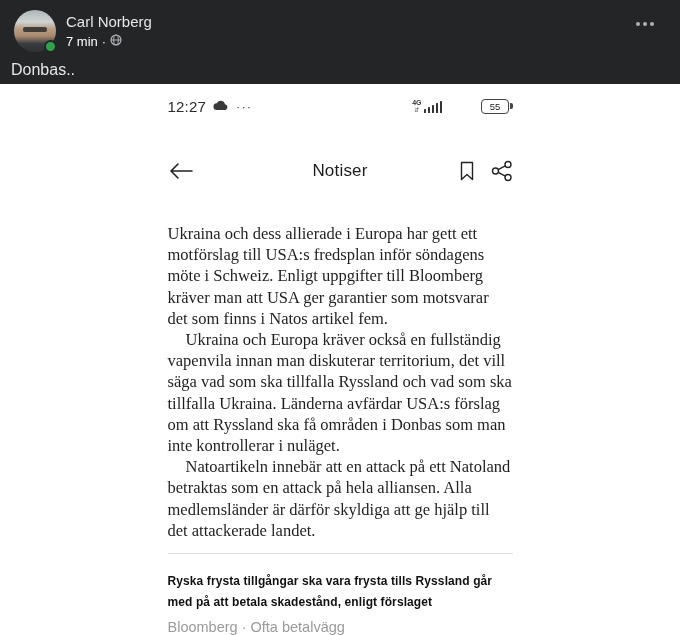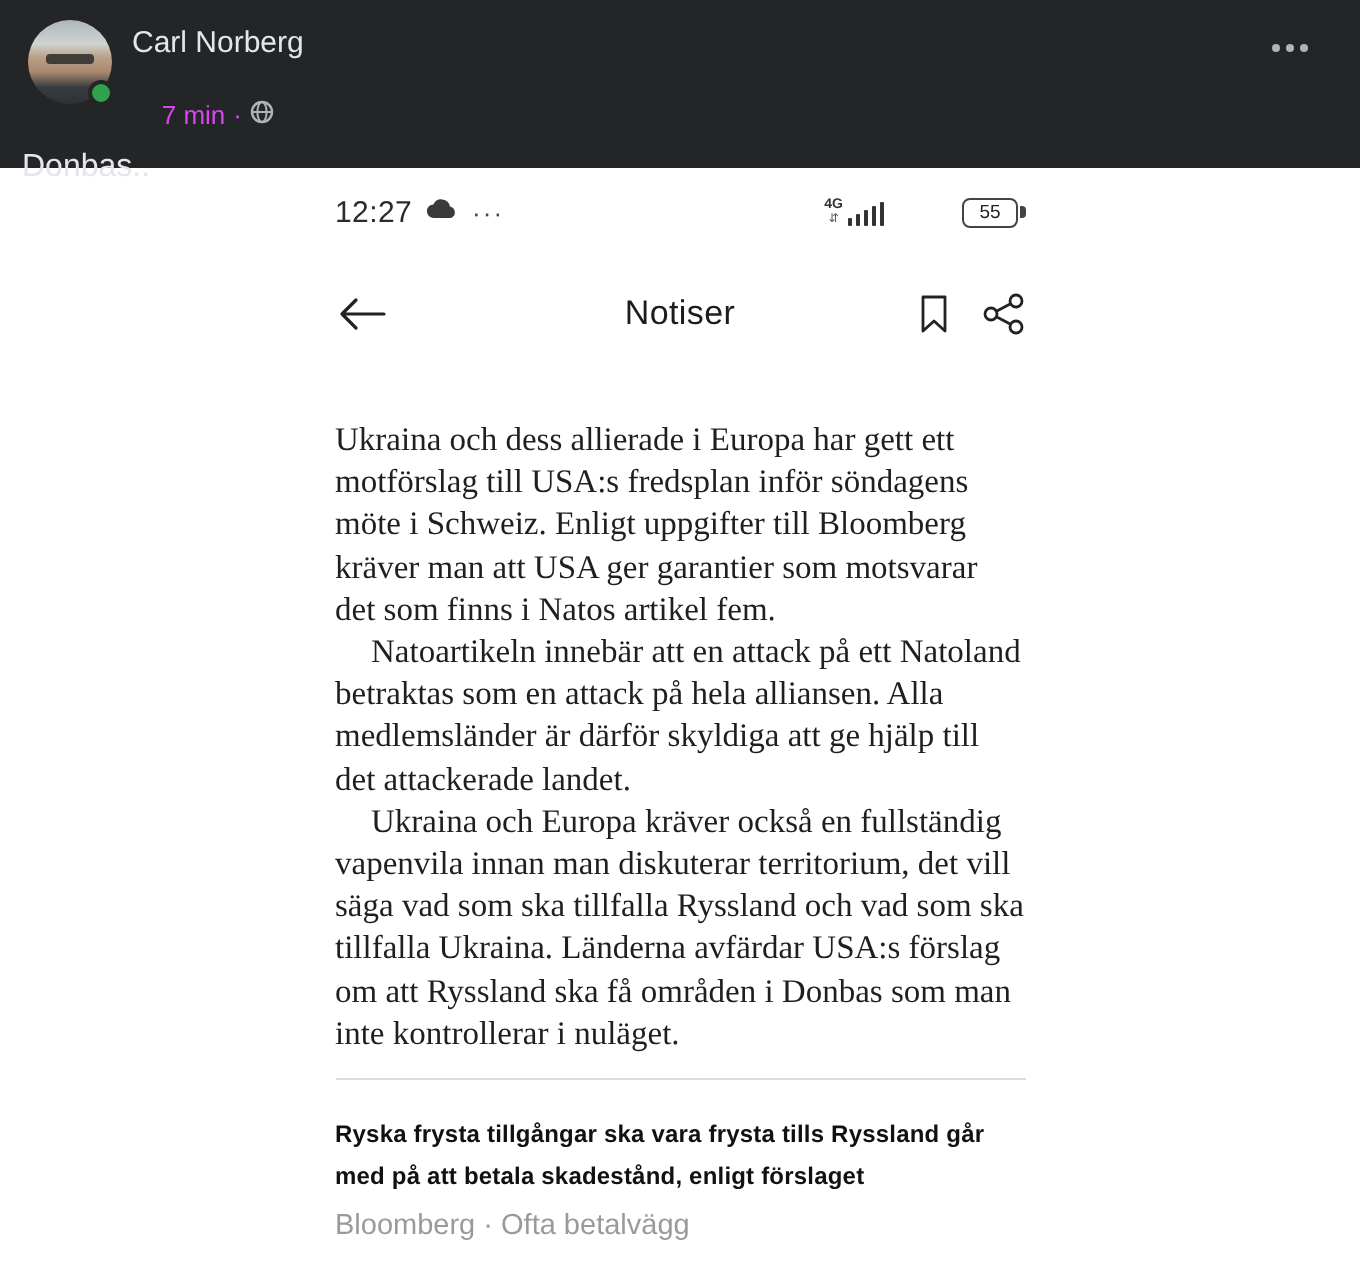--- a/index.html
+++ b/index.html
@@ -29,22 +29,22 @@
     width: 24px; height: 5px; border-radius: 2px;
     background: #2b2b2b; opacity: .85;
   }
   .online-dot {
     position: absolute; right: -1px; bottom: -1px;
     width: 13px; height: 13px; border-radius: 50%;
     background: #31a24c; border: 2px solid #242526;
   }
   .fb-id { margin-left: 10px; padding-top: 2px; }
   .fb-name { color: #e4e6eb; font-weight: normal; font-size: 15px; line-height: 19px; }
-  .fb-meta { color: #d946ef; font-size: 13px; line-height: 17px; margin-top: 18px;
-             display: flex; align-items: center; gap: 4px; justify-content: center; }
+  .fb-meta { color: #ffffff; font-size: 13px; line-height: 17px; margin-top: 2px;
+             display: flex; align-items: center; gap: 4px; }
   .globe { display: inline-block; }
   .fb-menu {
     position: absolute; top: 18px; right: 22px;
     display: flex; gap: 3px; cursor: pointer; padding: 4px;
   }
   .fb-menu i { width: 4px; height: 4px; border-radius: 50%; background: #b0b3b8; }
   .fb-body { color: #e4e6eb; font-size: 16px; margin-top: 9px; margin-left: -3px; }
 
   
   .shot { background: #ffffff; height: 551px; }
@@ -70,21 +70,21 @@
   .battery { display: flex; align-items: center; margin-left: 33px; }
   .battery .shell {
     width: 28px; height: 15px; border: 1.5px solid #444; border-radius: 4px;
     display: flex; align-items: center; justify-content: center;
     font-size: 9.5px; color: #222; font-weight: 500;
   }
   .battery .nub { width: 2.5px; height: 6px; background: #444; border-radius: 0 2px 2px 0; margin-left: 1px; }
 
   .app-header {
     display: flex; align-items: center;
-    margin-top: 27px; height: 30px; position: relative; justify-content: flex-end;
+    margin-top: 41px; height: 30px; position: relative; justify-content: flex-end;
   }
   .app-title {
     position: absolute; left: 0; right: 0; text-align: center;
     font-size: 17px; color: #1c1c1c; letter-spacing: .2px;
   }
   .hdr-right { margin-left: auto; display: flex; align-items: center; gap: 16px; z-index: 1; }
   .icon-btn { cursor: pointer; display: inline-flex; }
 
   .article {
     margin-top: 37px;
@@ -191,22 +191,22 @@
             <circle cx="17" cy="17.5" r="3" fill="none" stroke="#222" stroke-width="1.4"></circle>
             <line x1="7.2" y1="9.6" x2="14.3" y2="5.9" stroke="#222" stroke-width="1.4"></line>
             <line x1="7.2" y1="12.4" x2="14.3" y2="16.1" stroke="#222" stroke-width="1.4"></line>
           </svg>
         </span>
       </span>
     </div>
 
     <div class="article">
       <p>Ukraina och dess allierade i Europa har gett ett motförslag till USA:s fredsplan inför söndagens möte i Schweiz. Enligt uppgifter till Bloomberg kräver man att USA ger garantier som motsvarar det som finns i Natos artikel fem.</p>
+      <p class="indent">Ukraina och Europa kräver också en fullständig vapenvila innan man diskuterar territorium, det vill säga vad som ska tillfalla Ryssland och vad som ska tillfalla Ukraina. Länderna avfärdar USA:s förslag om att Ryssland ska få områden i Donbas som man inte kontrollerar i nuläget.</p>
       <p class="indent">Natoartikeln innebär att en attack på ett Natoland betraktas som en attack på hela alliansen. Alla medlemsländer är därför skyldiga att ge hjälp till det attackerade landet.</p>
-      <p class="indent">Ukraina och Europa kräver också en fullständig vapenvila innan man diskuterar territorium, det vill säga vad som ska tillfalla Ryssland och vad som ska tillfalla Ukraina. Länderna avfärdar USA:s förslag om att Ryssland ska få områden i Donbas som man inte kontrollerar i nuläget.</p>
     </div>
 
     <div class="divider"></div>
 
     <div class="headline">Ryska frysta tillgångar ska vara frysta tills Ryssland går med på att betala skadestånd, enligt förslaget</div>
     <div class="source">Bloomberg · Ofta betalvägg</div>
 
   </div>
 </div>
 

